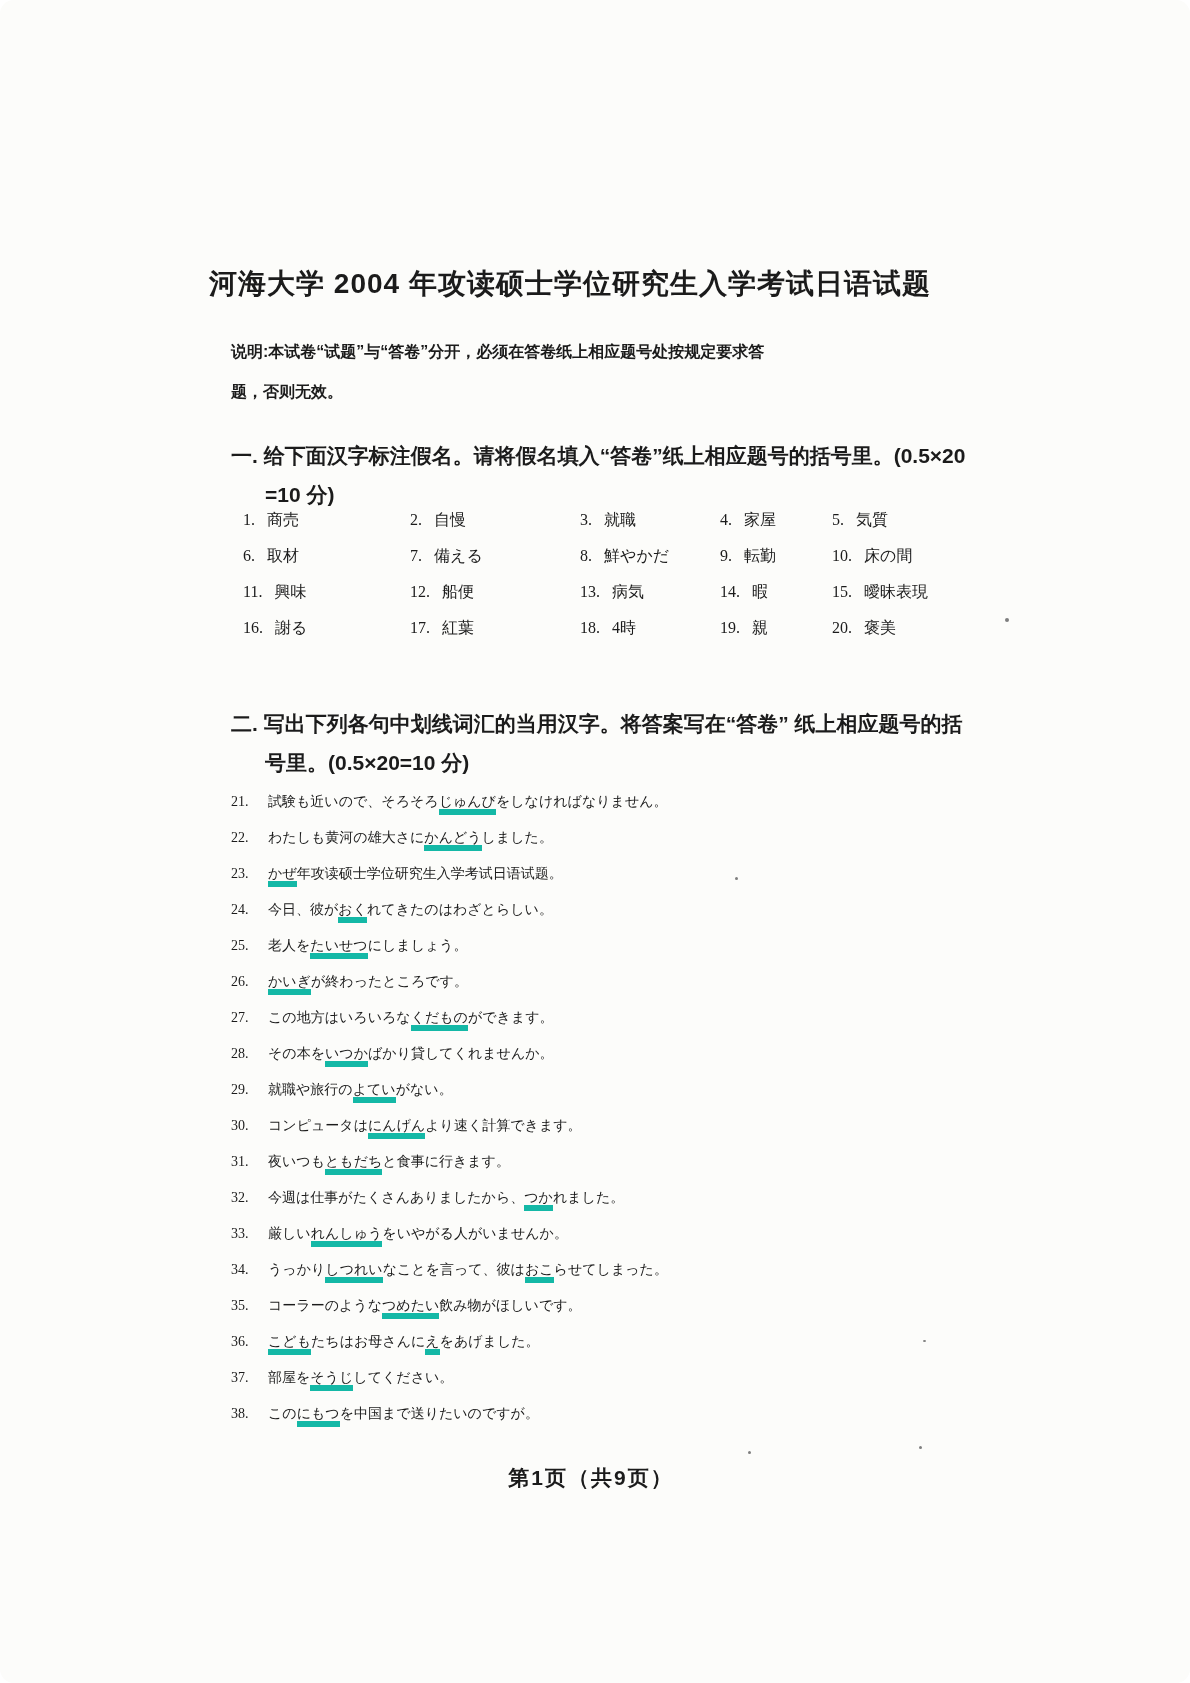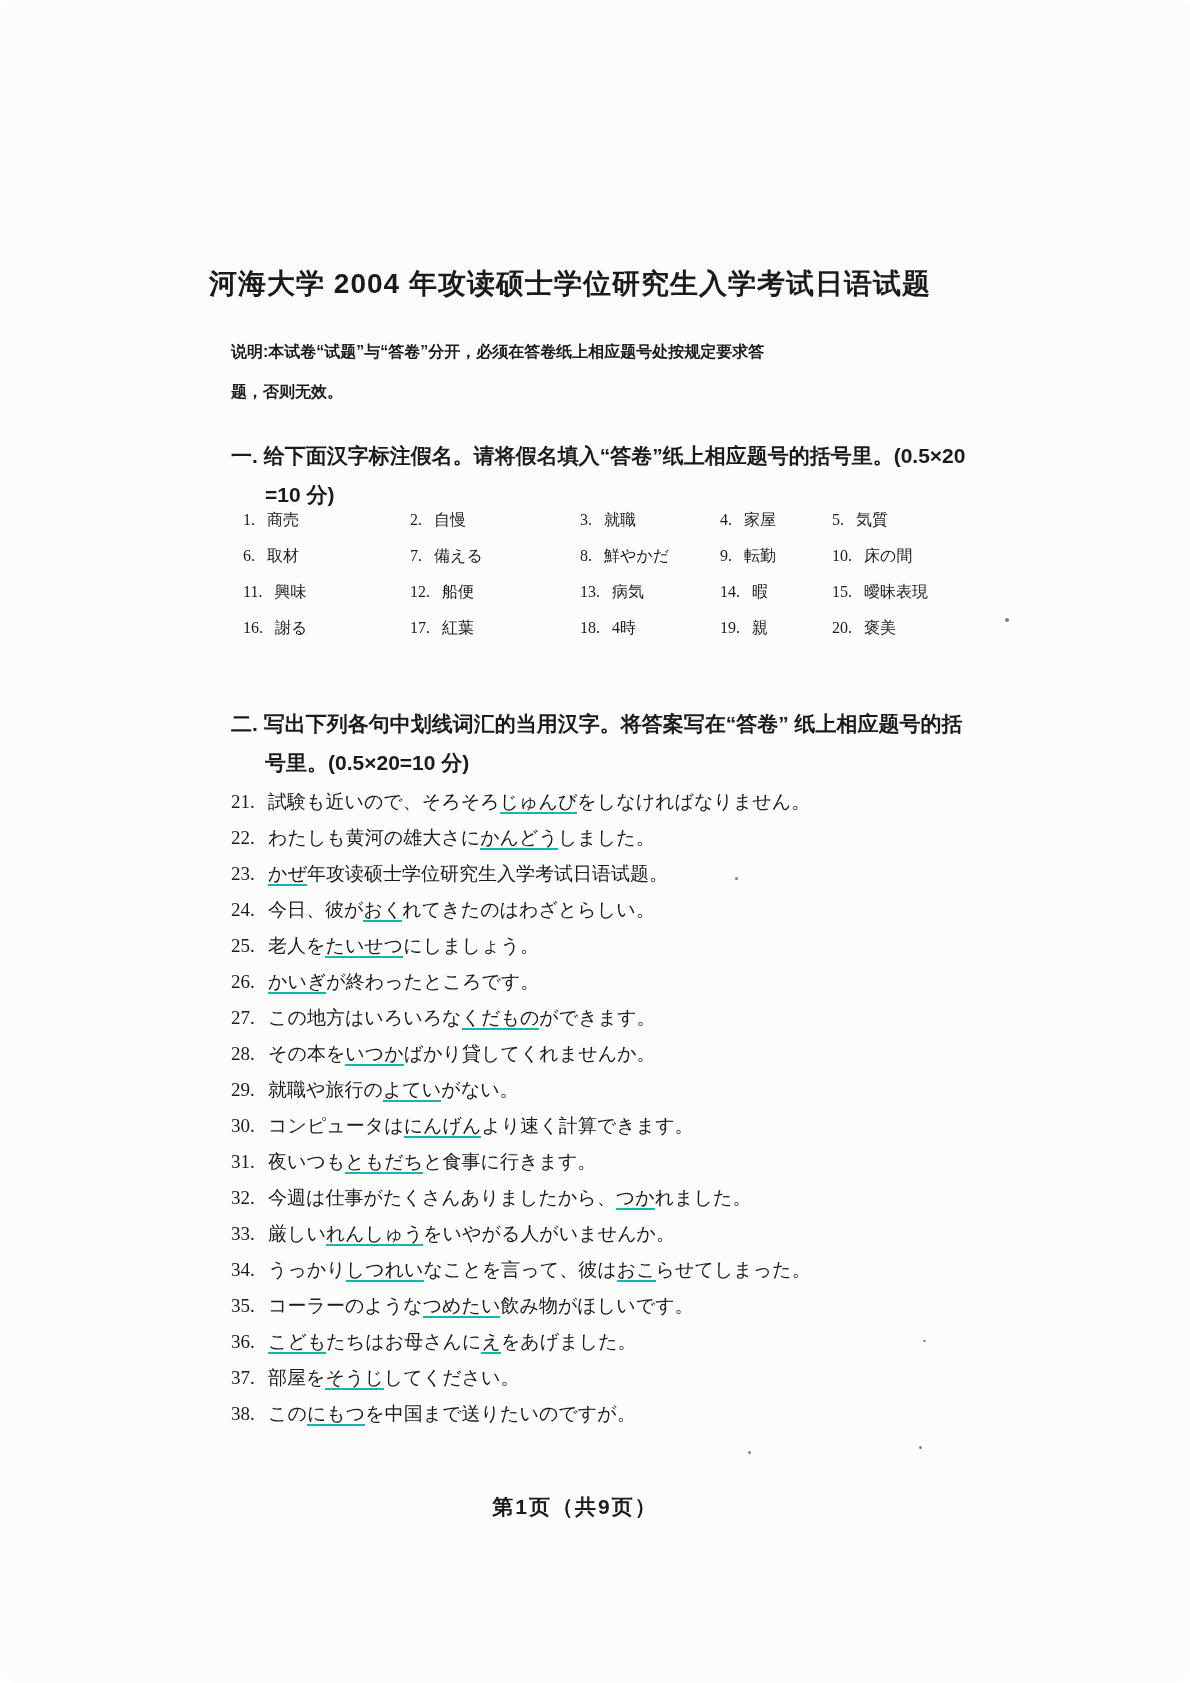--- a/index.html
+++ b/index.html
@@ -35,29 +35,29 @@
   .s1grid{
     position:absolute;left:243px;top:502px;width:740px;
     display:grid;
     grid-template-columns:167px 170px 140px 112px auto;
     font-size:16px;line-height:36px;
   }
   .s1cell{white-space:nowrap;}
   .s1cell .num{margin-right:12px;}
   .s2list{
     position:absolute;left:231px;top:784px;width:760px;
-    font-size:19px;line-height:36px;
+    font-size:14px;line-height:36px;
   }
   .s2item{display:flex;white-space:nowrap;}
   .s2item .num{width:37px;flex:0 0 37px;}
-  .u{border-bottom:2px solid #14b8a6;padding-bottom:0px;}
+  .u{border-bottom:6px solid #14b8a6;padding-bottom:0px;}
   .footer{
-    position:absolute;top:1462px;left:0;width:1150px;text-align:center;
+    position:absolute;top:1462px;left:16px;width:1150px;text-align:center;
     font-family:"Liberation Sans","DejaVu Sans",sans-serif;
-    font-weight:700;font-size:21px;line-height:32px;letter-spacing:2px;margin-top:29px;
+    font-weight:700;font-size:21px;line-height:32px;letter-spacing:2px;
   }
   .speck{position:absolute;background:#7e7e7e;border-radius:50%;}
   .sp1{left:1005px;top:618px;width:4px;height:4px;}
   .sp2{left:735px;top:877px;width:3px;height:3px;}
   .sp3{left:923px;top:1340px;width:3px;height:2px;}
   .sp4{left:748px;top:1451px;width:3px;height:3px;}
   .sp5{left:919px;top:1446px;width:3px;height:3px;}
 </style>
 </head>
 <body>

